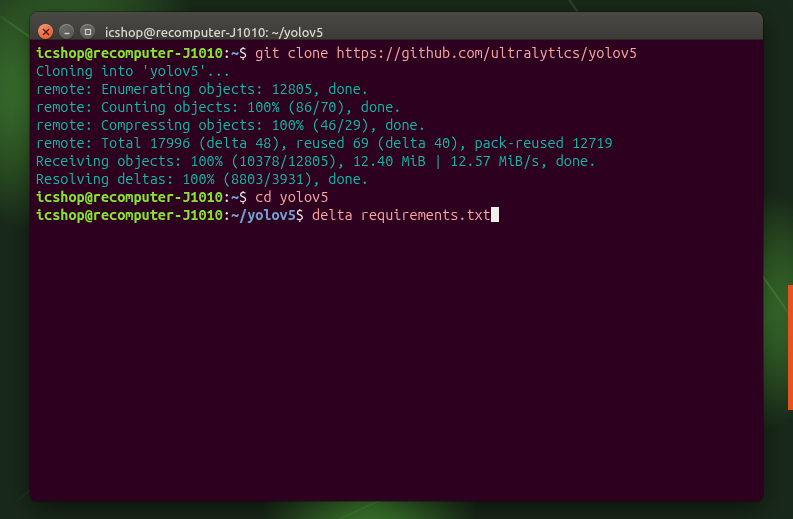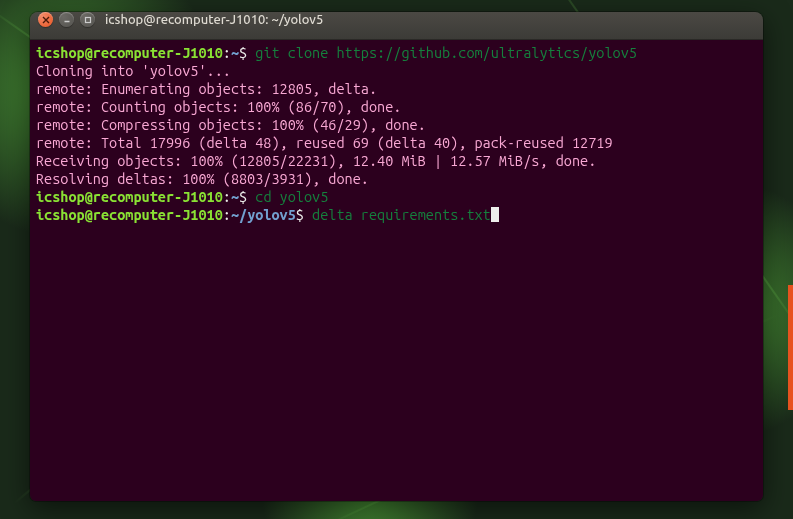--- a/index.html
+++ b/index.html
@@ -52,21 +52,21 @@
       height: 489px;
       border-radius: 8px 8px 6px 6px;
       overflow: hidden;
       box-shadow: 0 8px 28px rgba(0,0,0,0.55), 0 0 0 1px rgba(0,0,0,0.3);
     }
     
     .titlebar {
       height: 28px;
       background: linear-gradient(to bottom, #4b4944 0%, #3c3b37 100%);
       display: flex;
-      align-items: flex-start;
+      align-items: flex-end;
       padding: 0 8px;
       border-bottom: 1px solid #2a2926;
     }
     
     .window-controls {
       display: flex;
       gap: 6px;
       align-items: center;
     }
     
@@ -118,25 +118,25 @@
     .prompt-path {
       color: #729fcf;
       font-weight: bold;
     }
     
     .prompt-white {
       color: #eeeeec;
     }
     
     .cmd {
-      color: #15803d;
+      color: #fca5a5;
     }
     
     .output {
-      color: #f9a8d4;
+      color: #14b8a6;
     }
     
     .cursor {
       display: inline-block;
       width: 8px;
       height: 15px;
       background: #eeeeec;
       vertical-align: text-bottom;
       margin-bottom: 1px;
     }
@@ -173,21 +173,21 @@
         <svg width="8" height="8" viewBox="0 0 8 8">
             <rect x="1.5" y="1.5" width="5" height="5" stroke="#ccc" stroke-width="1.2" fill="none"></rect>
           </svg>
       </div>
     </div>
     <div class="title-text">icshop@recomputer-J1010: ~/yolov5</div>
   </div>
 
   <div class="terminal-body"><span class="prompt-user">icshop@recomputer-J1010</span><span class="prompt-white">:</span><span class="prompt-path">~</span><span class="prompt-white">$</span><span class="cmd"> git clone https://github.com/ultralytics/yolov5</span>
 <span class="output">Cloning into 'yolov5'...</span>
-<span class="output">remote: Enumerating objects: 12805, delta.</span>
+<span class="output">remote: Enumerating objects: 12805, done.</span>
 <span class="output">remote: Counting objects: 100% (86/70), done.</span>
 <span class="output">remote: Compressing objects: 100% (46/29), done.</span>
 <span class="output">remote: Total 17996 (delta 48), reused 69 (delta 40), pack-reused 12719</span>
-<span class="output">Receiving objects: 100% (12805/22231), 12.40 MiB | 12.57 MiB/s, done.</span>
+<span class="output">Receiving objects: 100% (10378/12805), 12.40 MiB | 12.57 MiB/s, done.</span>
 <span class="output">Resolving deltas: 100% (8803/3931), done.</span>
 <span class="prompt-user">icshop@recomputer-J1010</span><span class="prompt-white">:</span><span class="prompt-path">~</span><span class="prompt-white">$</span><span class="cmd"> cd yolov5</span>
 <span class="prompt-user">icshop@recomputer-J1010</span><span class="prompt-white">:</span><span class="prompt-path">~/yolov5</span><span class="prompt-white">$</span><span class="cmd"> delta requirements.txt</span><span class="cursor"></span></div>
 </div>
 
 </body></html>

